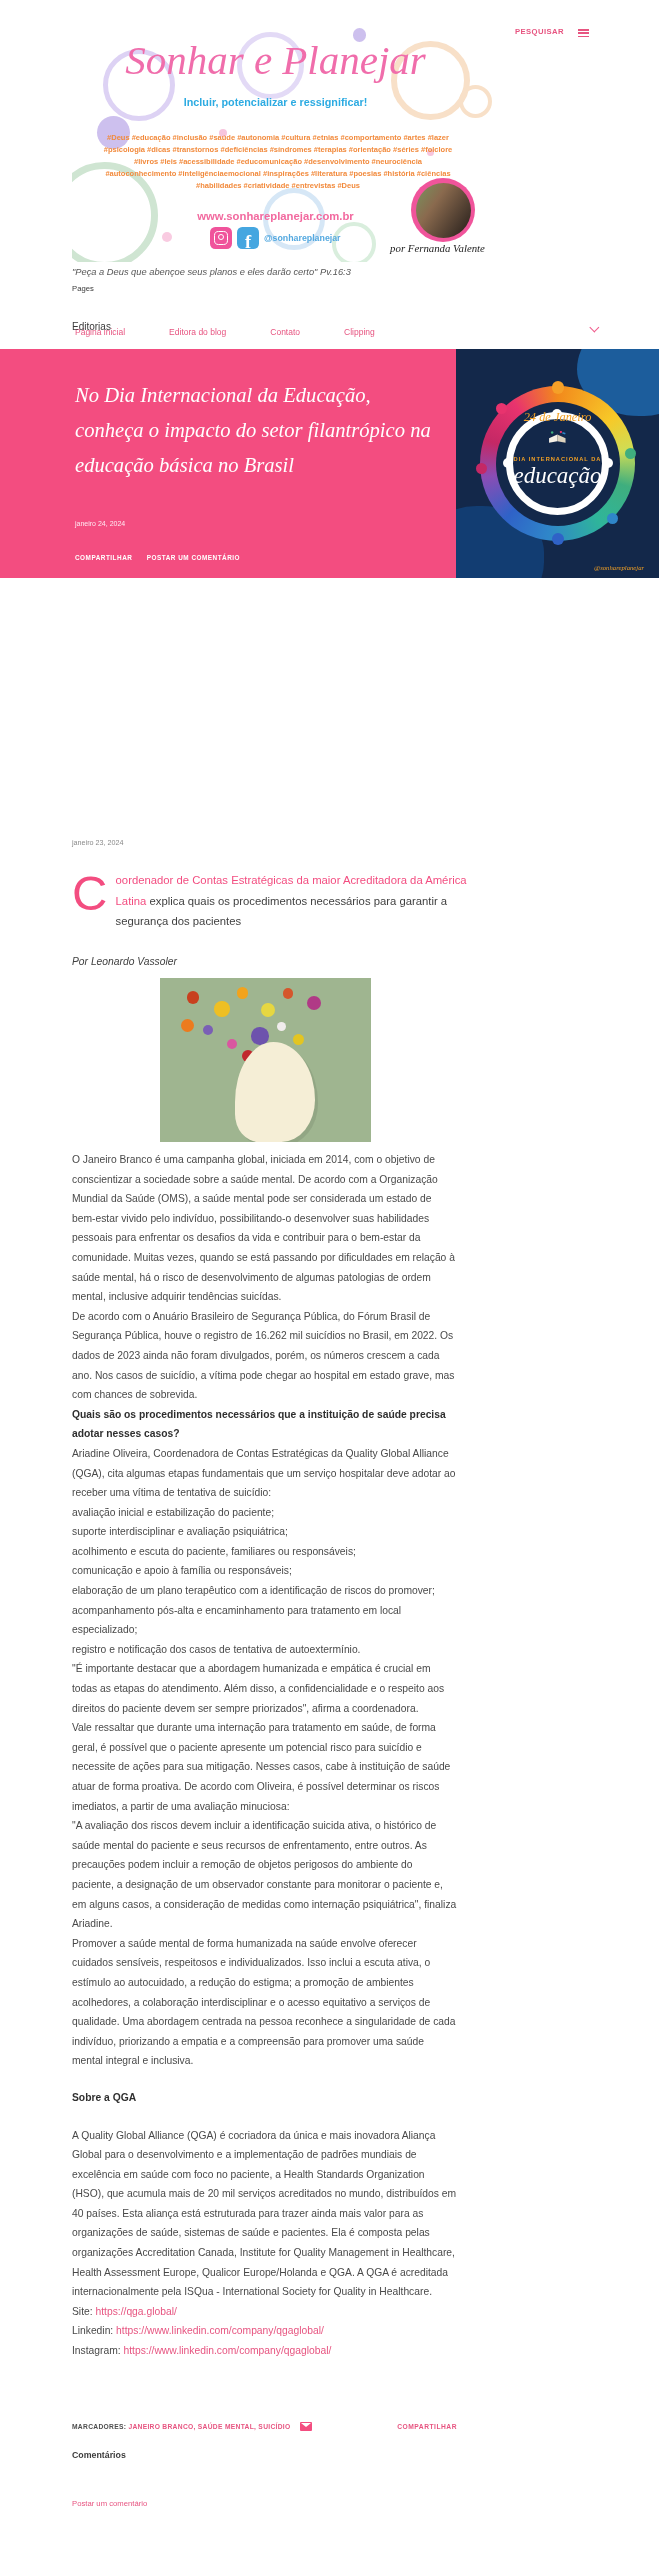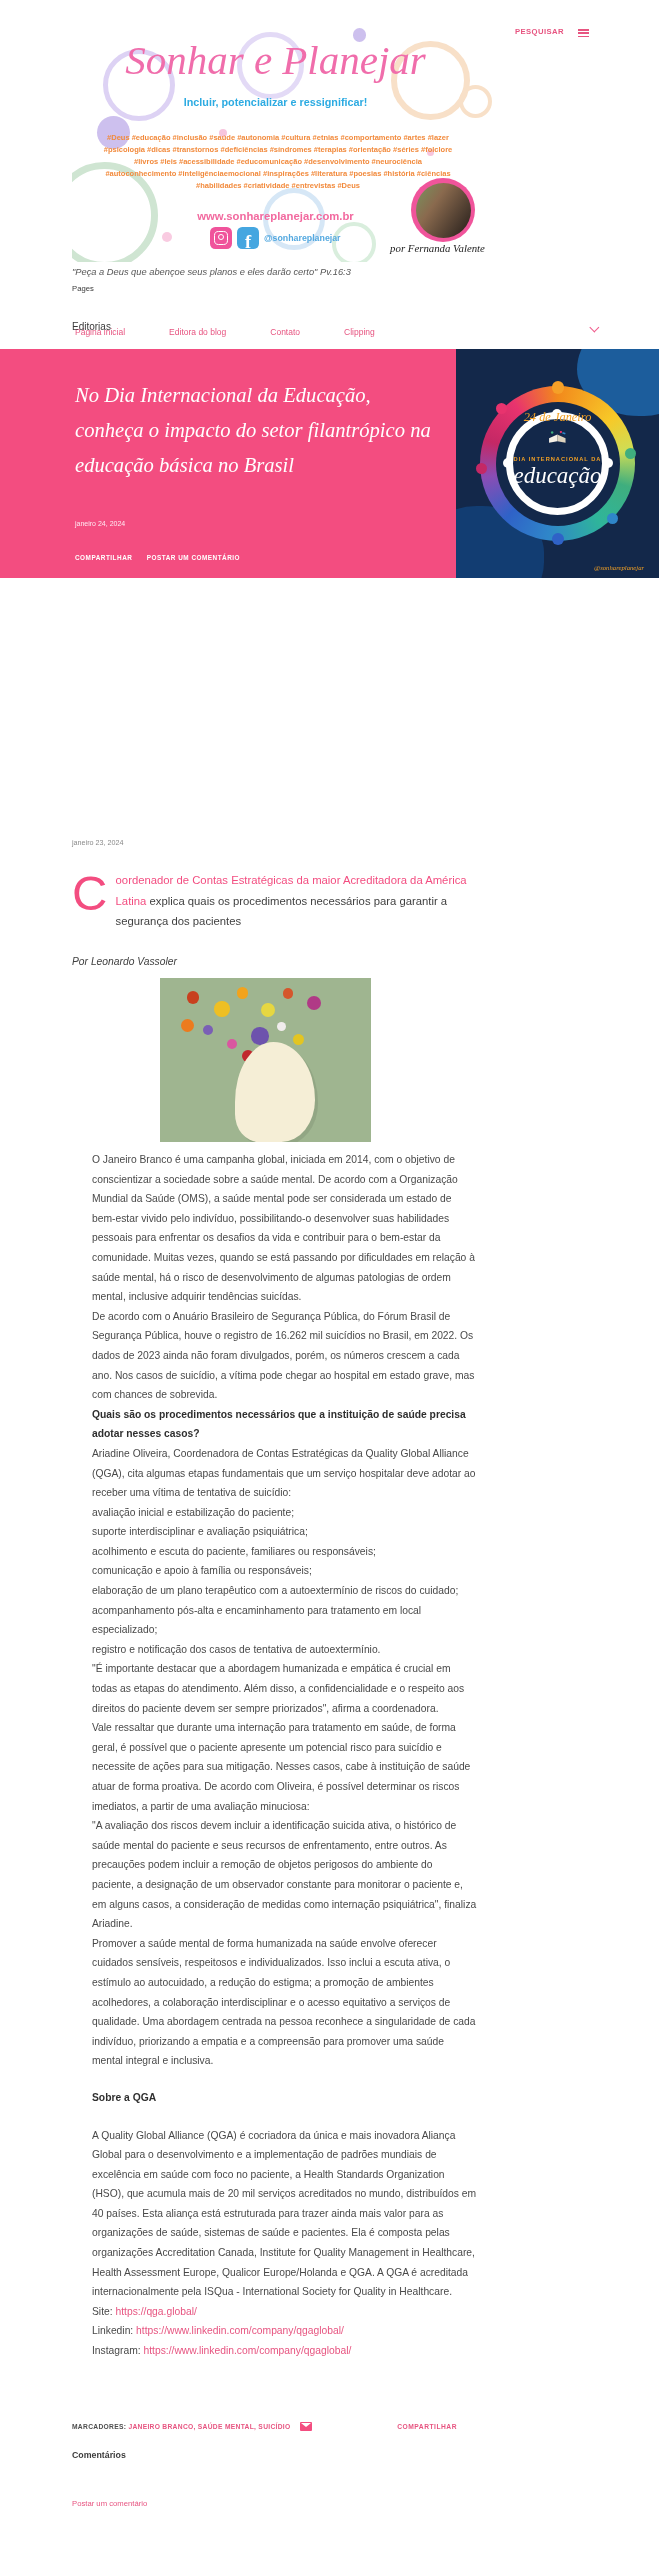--- a/index.html
+++ b/index.html
@@ -70,21 +70,21 @@
   
   .a-date{left:72px;top:838px;font-size:7.2px;color:#8a8a8a;}
   .lead{left:72px;top:870px;width:404px;font-size:11.3px;line-height:20.6px;color:#3f3f3f;}
   .dropcap{float:left;color:#f34d80;font-size:49px;line-height:40px;padding:3.1px 8.2px 0 0;}
   .lead-pink{color:#f34d80;}
   .a-byline{left:72px;top:956px;font-style:italic;font-size:10.3px;color:#3f3f3f;}
   .a-img{left:160px;top:978px;width:211px;height:164px;background:#9fb590;overflow:hidden;}
   .fl{position:absolute;border-radius:50%;}
   .head-shape{position:absolute;left:75px;top:64px;width:80px;height:100px;background:#f5eed6;
     border-radius:48% 52% 42% 30%/60% 58% 42% 28%;box-shadow:3.1px 3.1px 0 rgba(0,0,0,.08);}
-  .a-body{left:72px;top:1150px;width:385px;font-size:10.3px;line-height:19.6px;color:#494949;margin-left:20px;}
+  .a-body{left:72px;top:1150px;width:385px;font-size:10.3px;line-height:19.6px;color:#494949;}
   .a-body p{margin:0;}
   .b-bold{font-weight:bold;color:#2f2f2f;}
   .sp{margin-top:17.5px !important;}
   .url-pink{color:#e75480;}
   .marc-row{left:72px;top:2422px;width:385px;font-size:6.7px;letter-spacing:0.3px;}
   .marc-label{color:#4d4d4d;font-weight:bold;}
   .marc-tags{color:#e75480;font-weight:bold;cursor:pointer;}
   .env-icon{display:inline-block;width:12.4px;height:8.8px;background:#f34d80;border-radius:1px;position:relative;vertical-align:-2.1px;margin-left:7.2px;cursor:pointer;}
   .env-icon::after{content:"";position:absolute;left:1px;top:1px;border-left:5.2px solid transparent;border-right:5.2px solid transparent;border-top:4.1px solid #fff;}
   .marc-share{position:absolute;right:0;top:1px;color:#e75480;font-weight:bold;letter-spacing:0.5px;cursor:pointer;}
@@ -218,21 +218,21 @@
 
   <div class="abs a-body">
     <p>O Janeiro Branco é uma campanha global, iniciada em 2014, com o objetivo de conscientizar a sociedade sobre a saúde mental. De acordo com a Organização Mundial da Saúde (OMS), a saúde mental pode ser considerada um estado de bem-estar vivido pelo indivíduo, possibilitando-o desenvolver suas habilidades pessoais para enfrentar os desafios da vida e contribuir para o bem-estar da comunidade. Muitas vezes, quando se está passando por dificuldades em relação à saúde mental, há o risco de desenvolvimento de algumas patologias de ordem mental, inclusive adquirir tendências suicídas.</p>
     <p>De acordo com o Anuário Brasileiro de Segurança Pública, do Fórum Brasil de Segurança Pública, houve o registro de 16.262 mil suicídios no Brasil, em 2022. Os dados de 2023 ainda não foram divulgados, porém, os números crescem a cada ano. Nos casos de suicídio, a vítima pode chegar ao hospital em estado grave, mas com chances de sobrevida.</p>
     <p class="b-bold">Quais são os procedimentos necessários que a instituição de saúde precisa adotar nesses casos?</p>
     <p>Ariadine Oliveira, Coordenadora de Contas Estratégicas da Quality Global Alliance (QGA), cita algumas etapas fundamentais que um serviço hospitalar deve adotar ao receber uma vítima de tentativa de suicídio:</p>
     <p>avaliação inicial e estabilização do paciente;</p>
     <p>suporte interdisciplinar e avaliação psiquiátrica;</p>
     <p>acolhimento e escuta do paciente, familiares ou responsáveis;</p>
     <p>comunicação e apoio à família ou responsáveis;</p>
-    <p>elaboração de um plano terapêutico com a autoextermínio de riscos do cuidado;</p>
+    <p>elaboração de um plano terapêutico com a identificação de riscos do promover;</p>
     <p>acompanhamento pós-alta e encaminhamento para tratamento em local especializado;</p>
     <p>registro e notificação dos casos de tentativa de autoextermínio.</p>
     <p>"É importante destacar que a abordagem humanizada e empática é crucial em todas as etapas do atendimento. Além disso, a confidencialidade e o respeito aos direitos do paciente devem ser sempre priorizados", afirma a coordenadora.</p>
     <p>Vale ressaltar que durante uma internação para tratamento em saúde, de forma geral, é possível que o paciente apresente um potencial risco para suicídio e necessite de ações para sua mitigação. Nesses casos, cabe à instituição de saúde atuar de forma proativa. De acordo com Oliveira, é possível determinar os riscos imediatos, a partir de uma avaliação minuciosa:</p>
     <p>"A avaliação dos riscos devem incluir a identificação suicida ativa, o histórico de saúde mental do paciente e seus recursos de enfrentamento, entre outros. As precauções podem incluir a remoção de objetos perigosos do ambiente do paciente, a designação de um observador constante para monitorar o paciente e, em alguns casos, a consideração de medidas como internação psiquiátrica", finaliza Ariadine.</p>
     <p>Promover a saúde mental de forma humanizada na saúde envolve oferecer cuidados sensíveis, respeitosos e individualizados. Isso inclui a escuta ativa, o estímulo ao autocuidado, a redução do estigma; a promoção de ambientes acolhedores, a colaboração interdisciplinar e o acesso equitativo a serviços de qualidade. Uma abordagem centrada na pessoa reconhece a singularidade de cada indivíduo, priorizando a empatia e a compreensão para promover uma saúde mental integral e inclusiva.</p>
     <p class="b-bold sp">Sobre a QGA</p>
     <p class="sp">A Quality Global Alliance (QGA) é cocriadora da única e mais inovadora Aliança Global para o desenvolvimento e a implementação de padrões mundiais de excelência em saúde com foco no paciente, a Health Standards Organization (HSO), que acumula mais de 20 mil serviços acreditados no mundo, distribuídos em 40 países. Esta aliança está estruturada para trazer ainda mais valor para as organizações de saúde, sistemas de saúde e pacientes. Ela é composta pelas organizações Accreditation Canada, Institute for Quality Management in Healthcare, Health Assessment Europe, Qualicor Europe/Holanda e QGA. A QGA é acreditada internacionalmente pela ISQua - International Society for Quality in Healthcare.</p>
     <p><span>Site:</span> <span class="url-pink">https://qga.global/</span></p>
     <p><span>Linkedin:</span> <span class="url-pink">https://www.linkedin.com/company/qgaglobal/</span></p>

